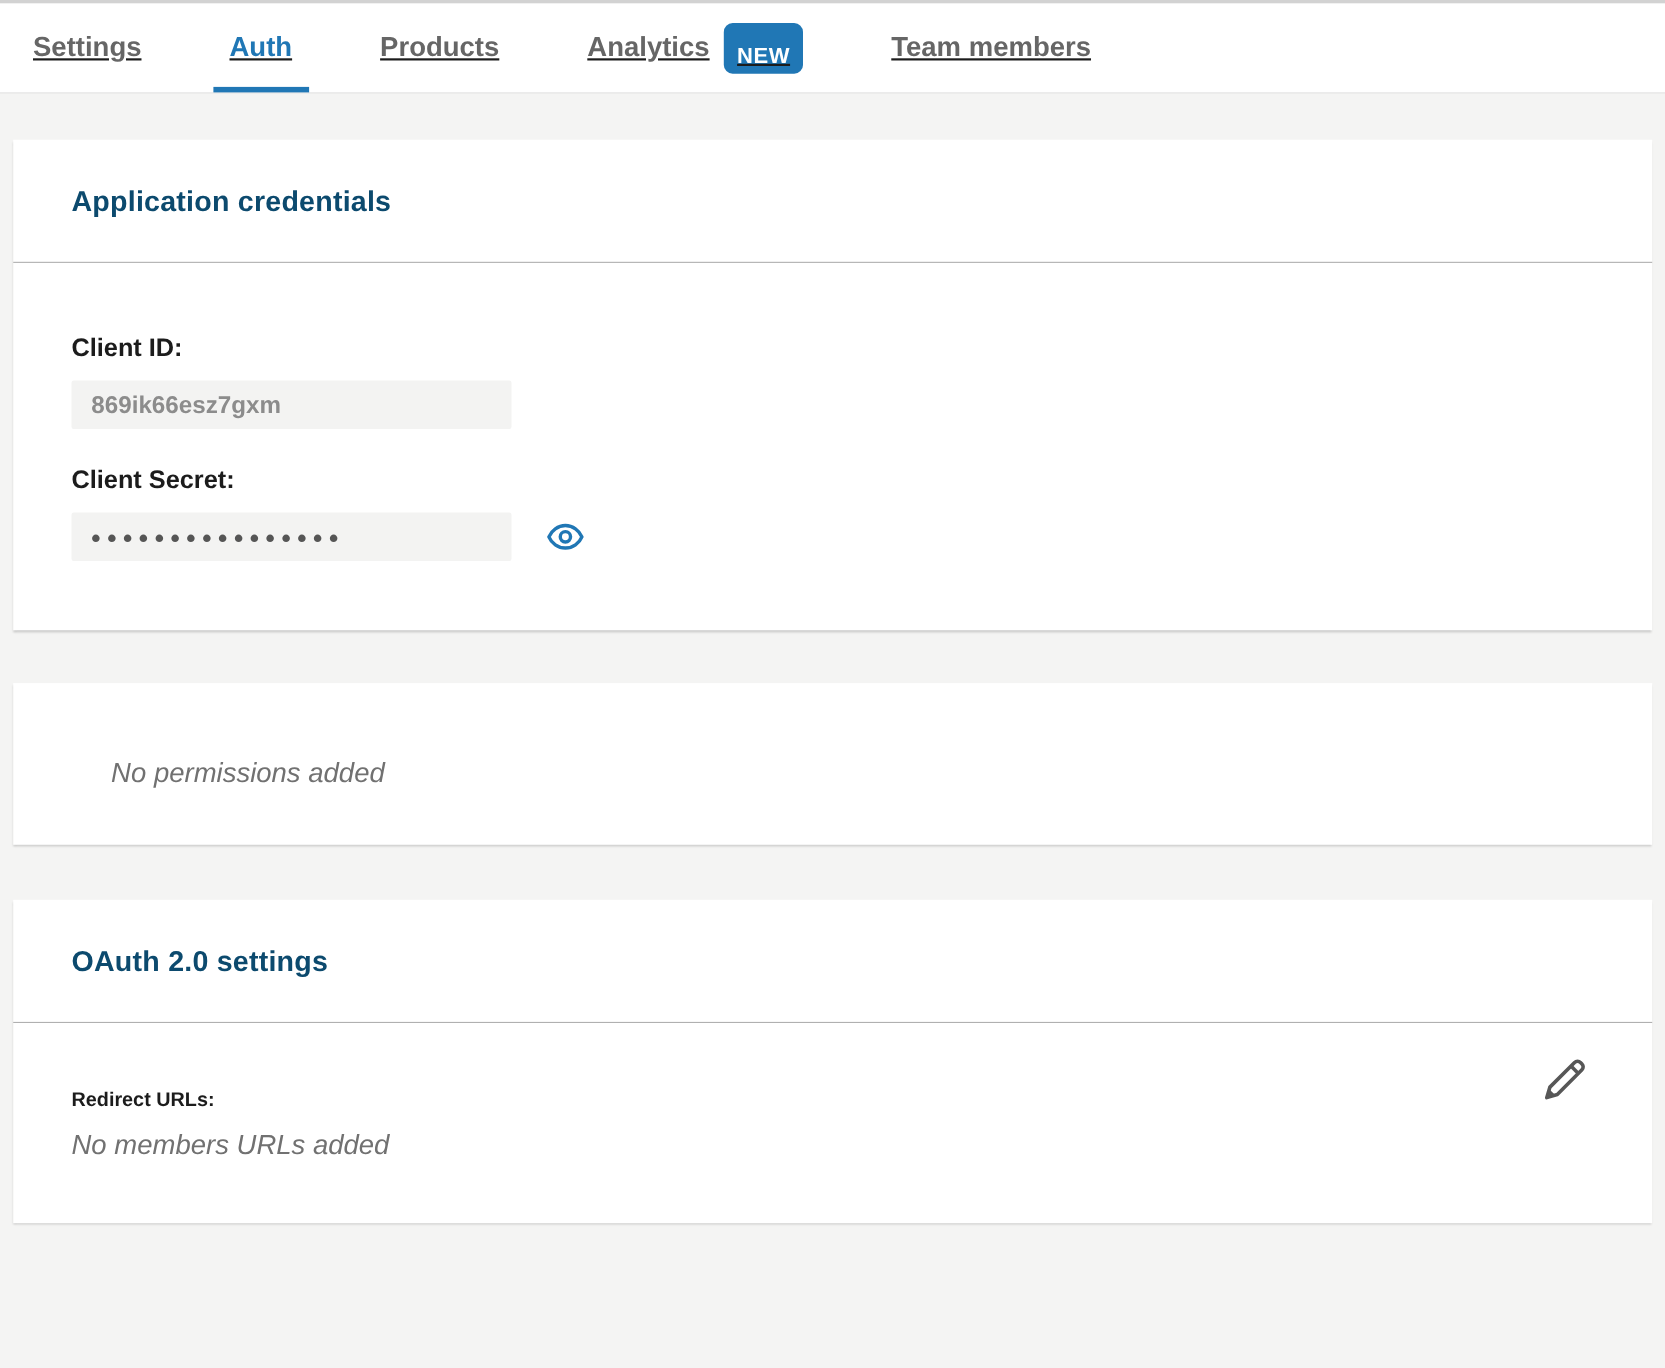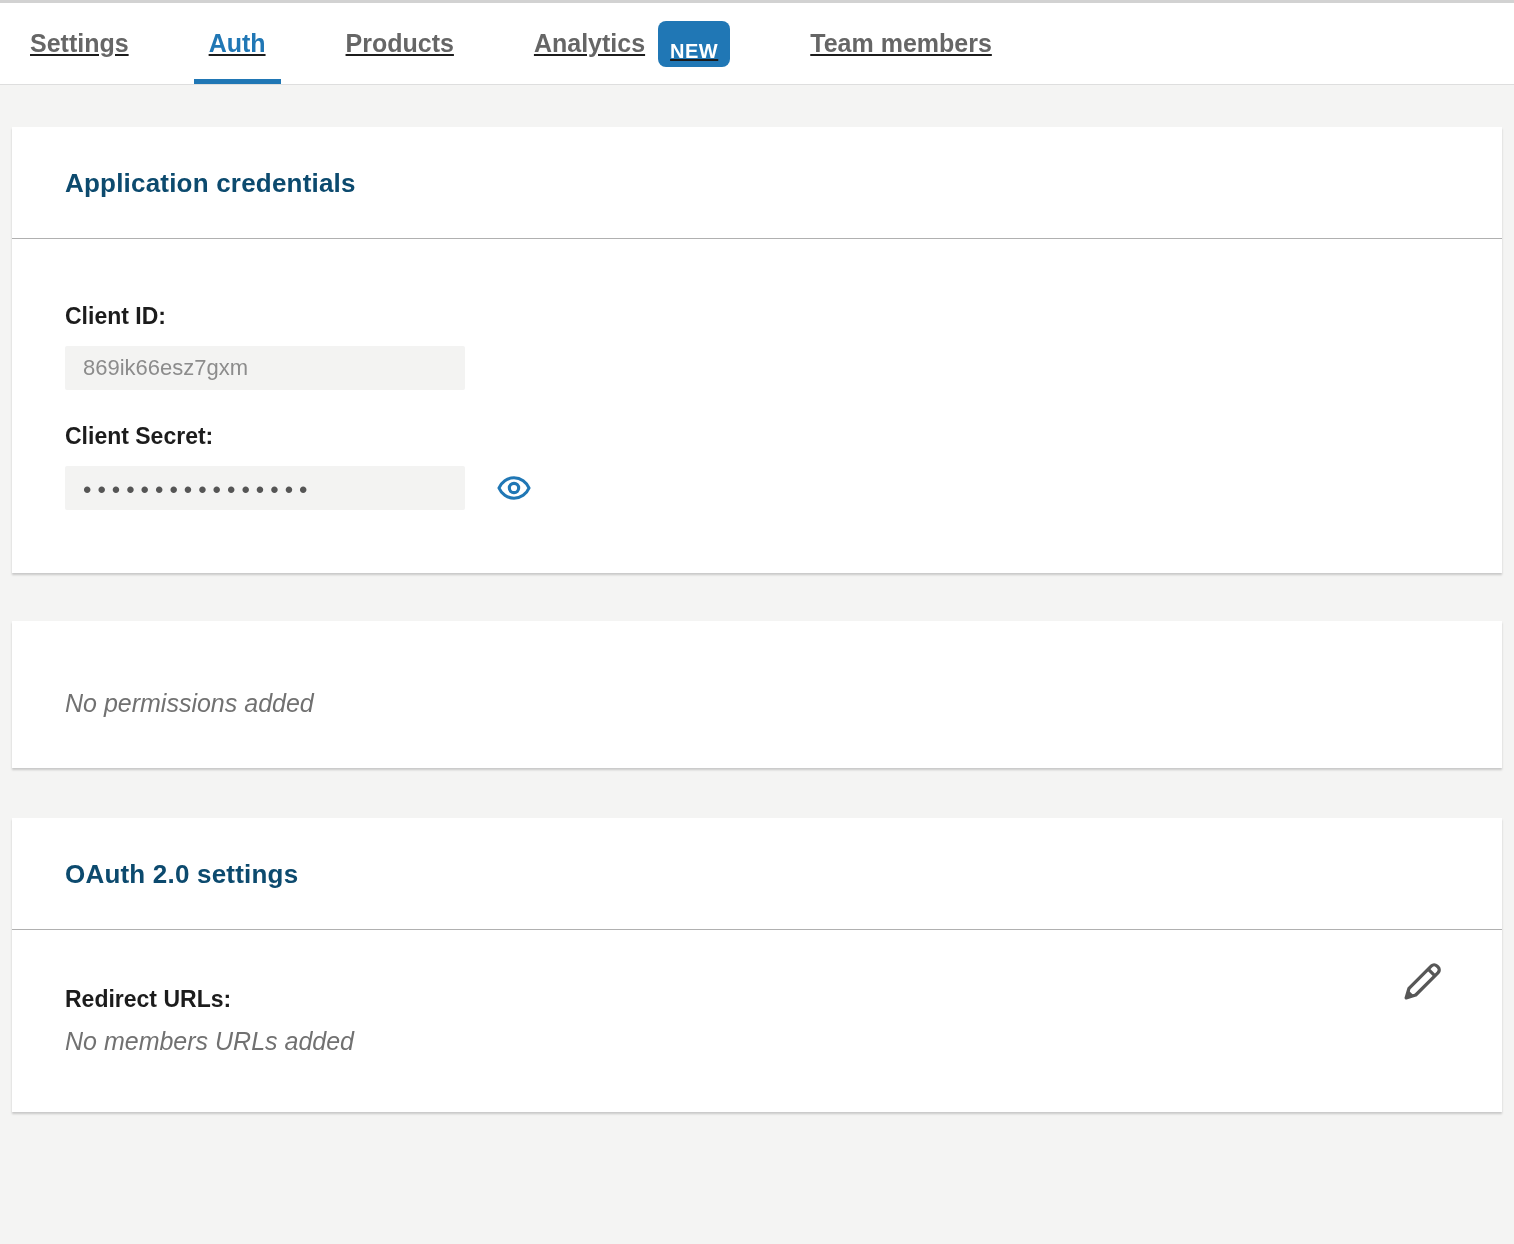--- a/index.html
+++ b/index.html
@@ -98,52 +98,53 @@
     width: 400px;
     height: 44px;
     background: #f3f3f2;
     border: none;
     outline: none;
     border-radius: 2px;
     padding: 0 18px;
     font-size: 22px;
     color: #8c8c8c;
     font-family: inherit;
+    font-weight: bold;
   }
   .mt-33 { margin-top: 33px; }
   .secret-row { display: flex; align-items: center; }
   .secret-input {
     font-size: 24px;
     letter-spacing: 6px;
     color: #555555;
     padding-top: 4px;
   }
   .eye-btn {
     background: none;
     border: none;
     padding: 0;
     margin-left: 32px;
     cursor: pointer;
     display: flex;
     align-items: center;
   }
 
   
-  .perm-body { padding: 68px 53px 50px; }
+  .perm-body { padding: 68px 53px 50px; margin-left: 36px; }
   .empty-text {
     font-style: italic;
     color: #717171;
     font-size: 25px;
     line-height: 29px;
   }
 
   
   .oauth-body { position: relative; padding: 56px 53px 56px; }
   .redirect-label {
-    font-size: 23px;
+    font-size: 18px;
     font-weight: 700;
     line-height: 27px;
     margin-bottom: 14px;
   }
   .edit-btn {
     position: absolute;
     top: 28px;
     right: 56px;
     background: none;
     border: none;

